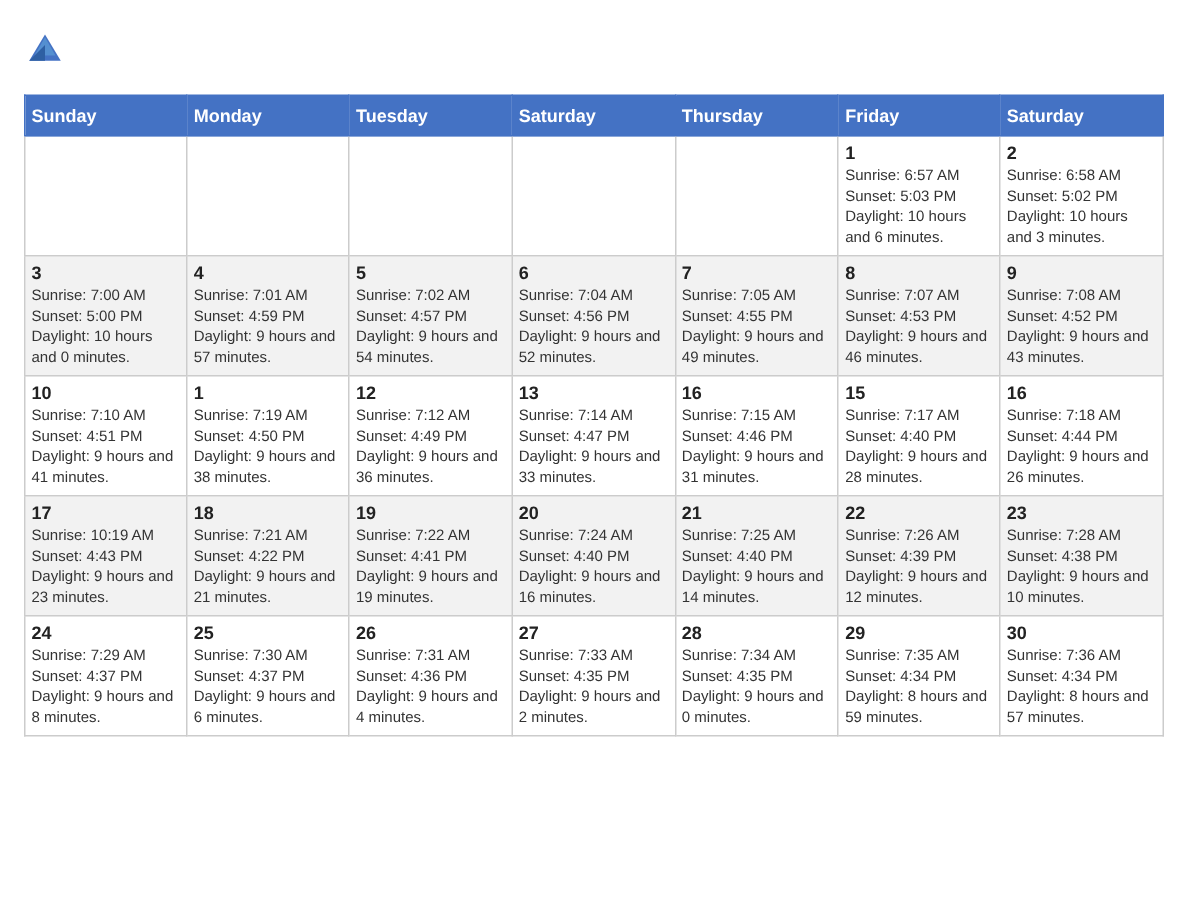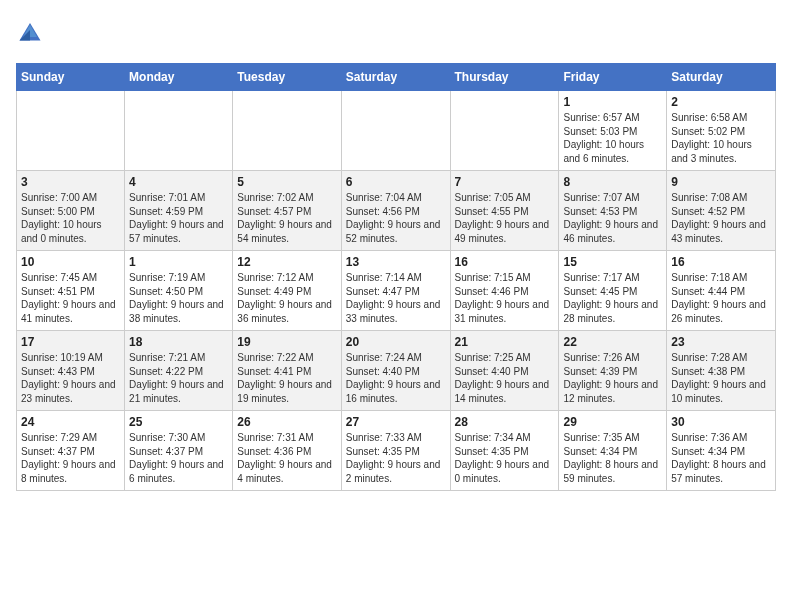--- a/index.html
+++ b/index.html
@@ -179,21 +179,21 @@
         <td>
           <span class="day-num">9</span>
           <div class="day-info">Sunrise: 7:08 AM
 Sunset: 4:52 PM
 Daylight: 9 hours and 43 minutes.</div>
         </td>
       </tr>
       <tr>
         <td>
           <span class="day-num">10</span>
-          <div class="day-info">Sunrise: 7:45 AM
+          <div class="day-info">Sunrise: 7:10 AM
 Sunset: 4:51 PM
 Daylight: 9 hours and 41 minutes.</div>
         </td>
         <td>
           <span class="day-num">1</span>
           <div class="day-info">Sunrise: 7:19 AM
 Sunset: 4:50 PM
 Daylight: 9 hours and 38 minutes.</div>
         </td>
         <td>
@@ -210,21 +210,21 @@
         </td>
         <td>
           <span class="day-num">16</span>
           <div class="day-info">Sunrise: 7:15 AM
 Sunset: 4:46 PM
 Daylight: 9 hours and 31 minutes.</div>
         </td>
         <td>
           <span class="day-num">15</span>
           <div class="day-info">Sunrise: 7:17 AM
-Sunset: 4:45 PM
+Sunset: 4:40 PM
 Daylight: 9 hours and 28 minutes.</div>
         </td>
         <td>
           <span class="day-num">16</span>
           <div class="day-info">Sunrise: 7:18 AM
 Sunset: 4:44 PM
 Daylight: 9 hours and 26 minutes.</div>
         </td>
       </tr>
       <tr>

